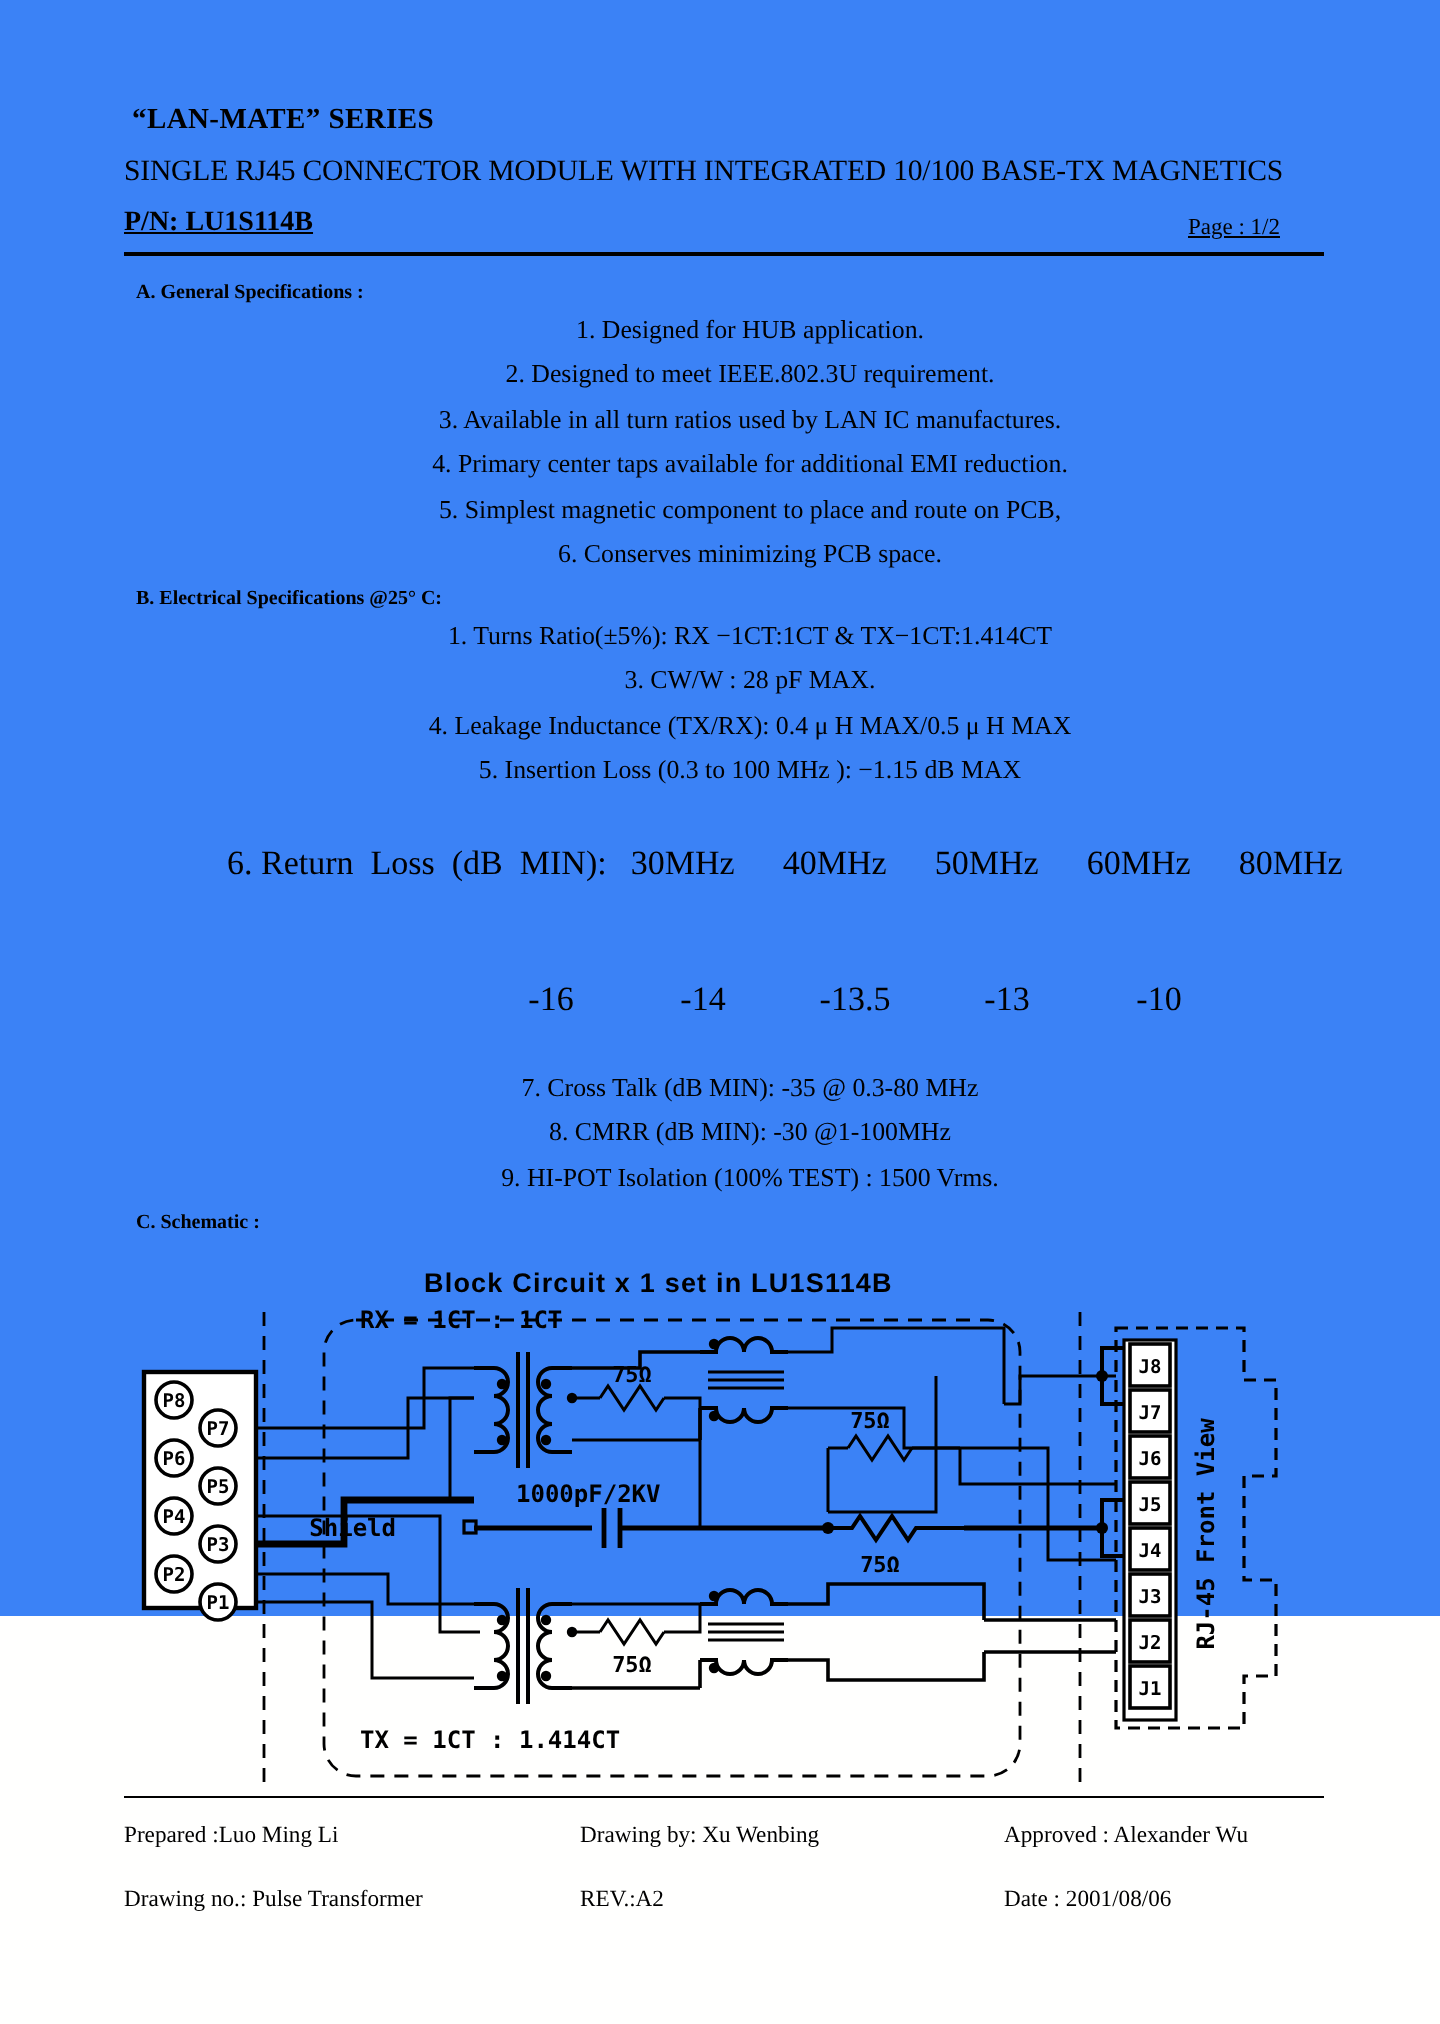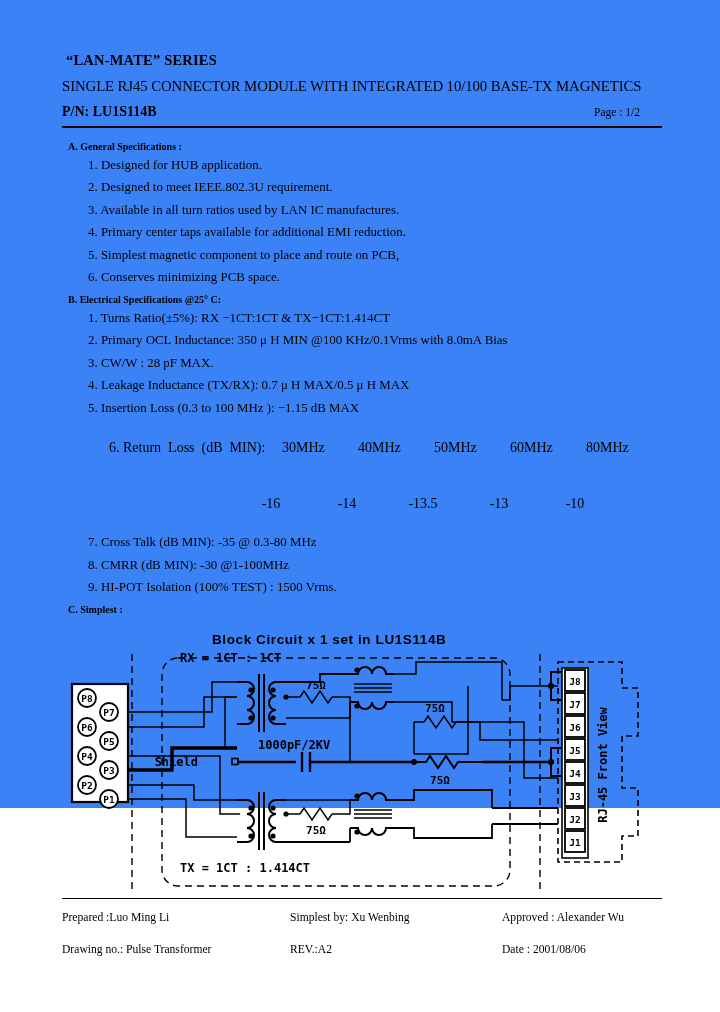--- a/index.html
+++ b/index.html
@@ -41,22 +41,23 @@
   .hdr-line2 {
     font-weight: normal;
     font-size: 14.8px;
     letter-spacing: -.1px;
     margin: 0 0 9px 0;
     white-space: nowrap;
   }
   .hdr-row3 {
     display: flex;
     justify-content: space-between;
-    align-items: center;
+    align-items: flex-end;
     margin: 0 0 6px 0;
+    text-decoration: underline;
   }
   .hdr-pn {
     font-weight: bold;
     font-size: 14px;
   }
   .hdr-page {
     font-size: 11.5px;
     padding-right: 22px;
   }
   .rule {
@@ -75,29 +76,30 @@
   
   .sec-title {
     font-weight: bold;
     font-size: 10px;
     margin: 0 0 7px 6px;
   }
   .spec-list {
     list-style: none;
     margin: 0 0 10px 0;
     padding: 0;
+    text-align: center;
   }
   .spec-list li {
     font-size: 12.9px;
     line-height: 1.0;
     margin: 0 0 9.5px 26px;
     white-space: nowrap;
   }
   .rl-head, .rl-vals {
-    font-size: 14px;
+    font-size: 17px;
     white-space: pre;
     margin: 0 0 8px 26px;
   }
   .rl-vals {
     margin-left: 150px;
   }
   .rl-head span.f, .rl-vals span.v {
     display: inline-block;
     text-align: center;
   }
@@ -181,40 +183,39 @@
       <li>2. Designed to meet IEEE.802.3U requirement.</li>
       <li>3. Available in all turn ratios used by LAN IC manufactures.</li>
       <li>4. Primary center taps available for additional EMI reduction.</li>
       <li>5. Simplest magnetic component to place and route on PCB,</li>
       <li>6. Conserves minimizing PCB space.</li>
     </ul>
 
     <div class="sec-title">B. Electrical Specifications @25° C:</div>
     <ul class="spec-list">
       <li>1. Turns Ratio(±5%): RX −1CT:1CT &amp; TX−1CT:1.414CT</li>
-      <li>2. Primary OCL Inductance: 350 μ H MIN @100 KHz/0.1Vrms with 8.0mA Bias</li>
       <li>3. CW/W : 28 pF MAX.</li>
-      <li>4. Leakage Inductance (TX/RX): 0.7 μ H MAX/0.5 μ H MAX</li>
+      <li>4. Leakage Inductance (TX/RX): 0.4 μ H MAX/0.5 μ H MAX</li>
       <li>5. Insertion Loss (0.3 to 100 MHz ): −1.15 dB MAX</li>
     </ul>
 
     <div class="rl-head">
       <span>6. Return  Loss  (dB  MIN):</span><span class="f">30MHz</span><span class="f">40MHz</span><span class="f">50MHz</span><span class="f">60MHz</span><span class="f">80MHz</span>
     </div>
     <div class="rl-vals">
       <span class="v">-16</span><span class="v">-14</span><span class="v">-13.5</span><span class="v">-13</span><span class="v">-10</span>
     </div>
 
     <ul class="spec-list">
       <li>7. Cross Talk (dB MIN): -35 @ 0.3-80 MHz</li>
       <li>8. CMRR (dB MIN): -30 @1-100MHz</li>
       <li>9. HI-POT Isolation (100% TEST) : 1500 Vrms.</li>
     </ul>
 
-    <div class="sec-title">C. Simplest :</div>
+    <div class="sec-title">C. Schematic :</div>
 
     <div class="schem-wrap">
       <div class="schem-title">Block Circuit  x 1 set in LU1S114B</div>
 
       <svg class="schem" width="600" height="300" viewBox="0 0 600 300">
 
         <g stroke="#000" stroke-width="1.4" fill="none" stroke-dasharray="7,5">
           <line x1="70" y1="32" x2="70" y2="272"></line>
           <line x1="478" y1="32" x2="478" y2="272"></line>
         </g>
@@ -427,21 +428,21 @@
         <text class="lbl-sm" x="378" y="162" text-anchor="middle">75Ω</text>
         <text class="lbl-sm" x="254" y="212" text-anchor="middle">75Ω</text>
       </svg>
     </div>
   </div>
 
   <div class="footer">
     <hr class="rule-bottom">
     <div class="frow">
       <div class="fc1">Prepared :Luo Ming Li</div>
-      <div class="fc2">Simplest by:  Xu  Wenbing</div>
+      <div class="fc2">Drawing by:  Xu  Wenbing</div>
       <div class="fc3">Approved : Alexander Wu</div>
     </div>
     <div class="frow">
       <div class="fc1">Drawing no.: Pulse Transformer</div>
       <div class="fc2">REV.:A2</div>
       <div class="fc3">Date :  2001/08/06</div>
     </div>
   </div>
 </div>
 

